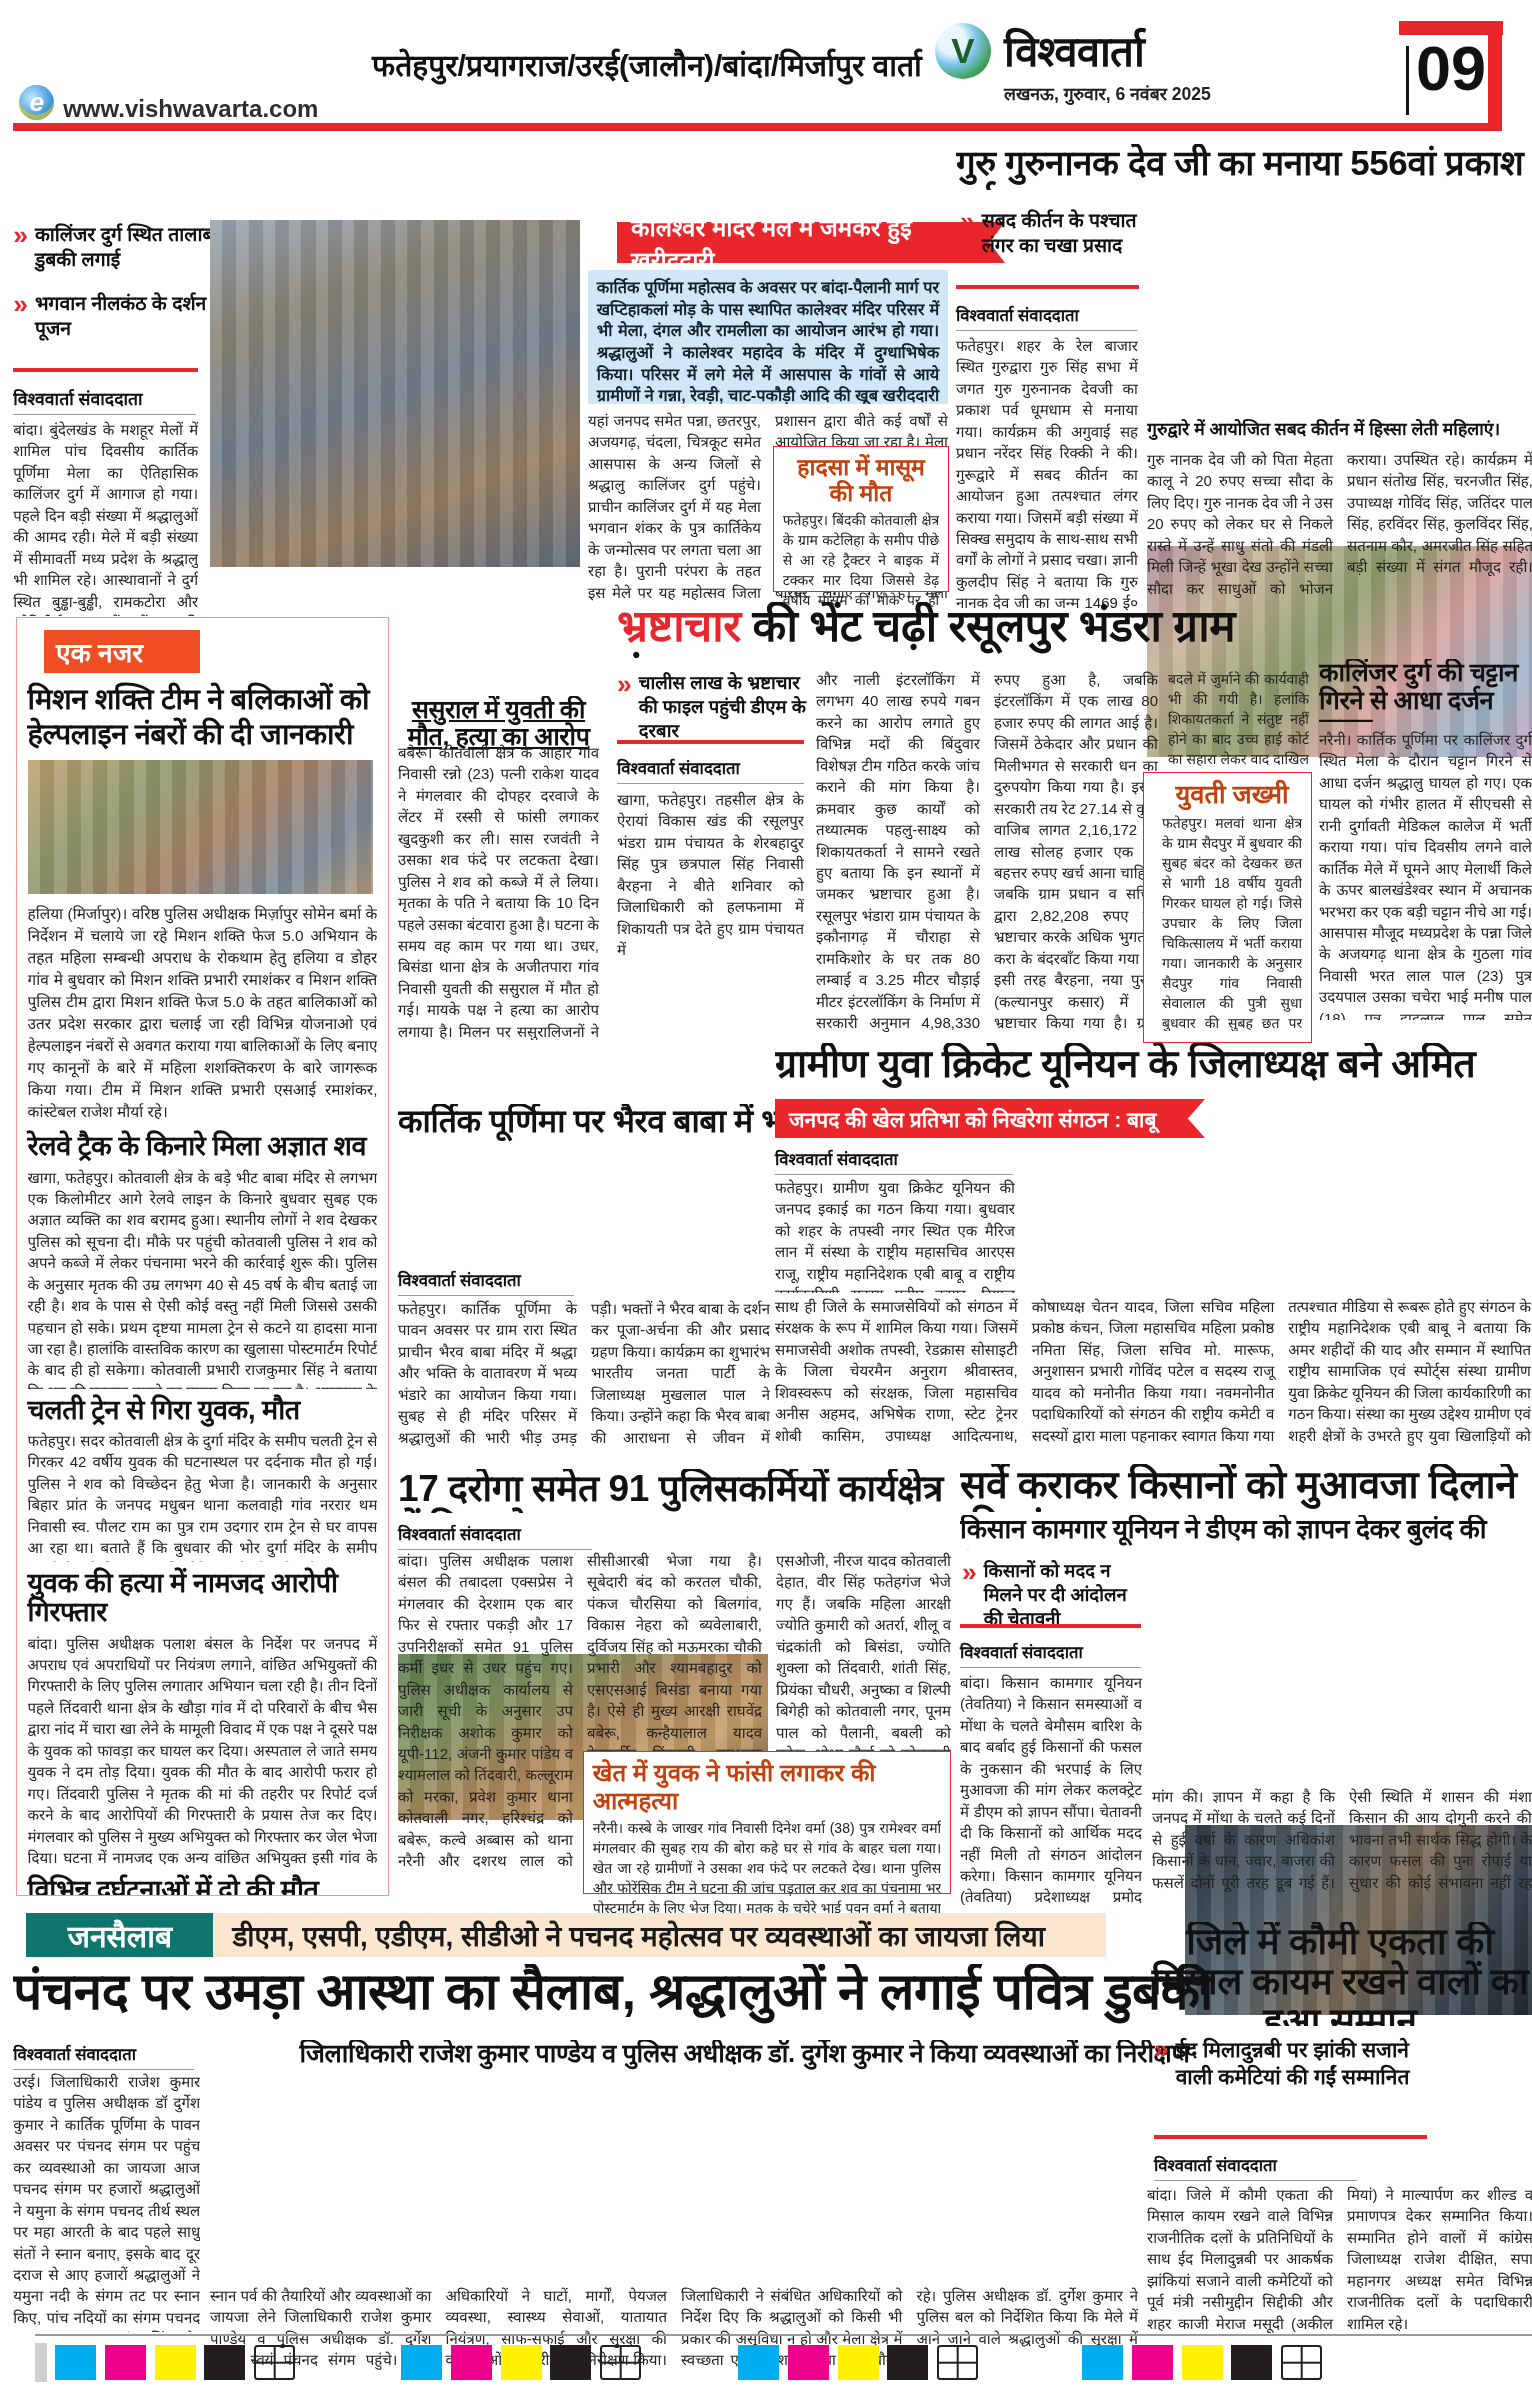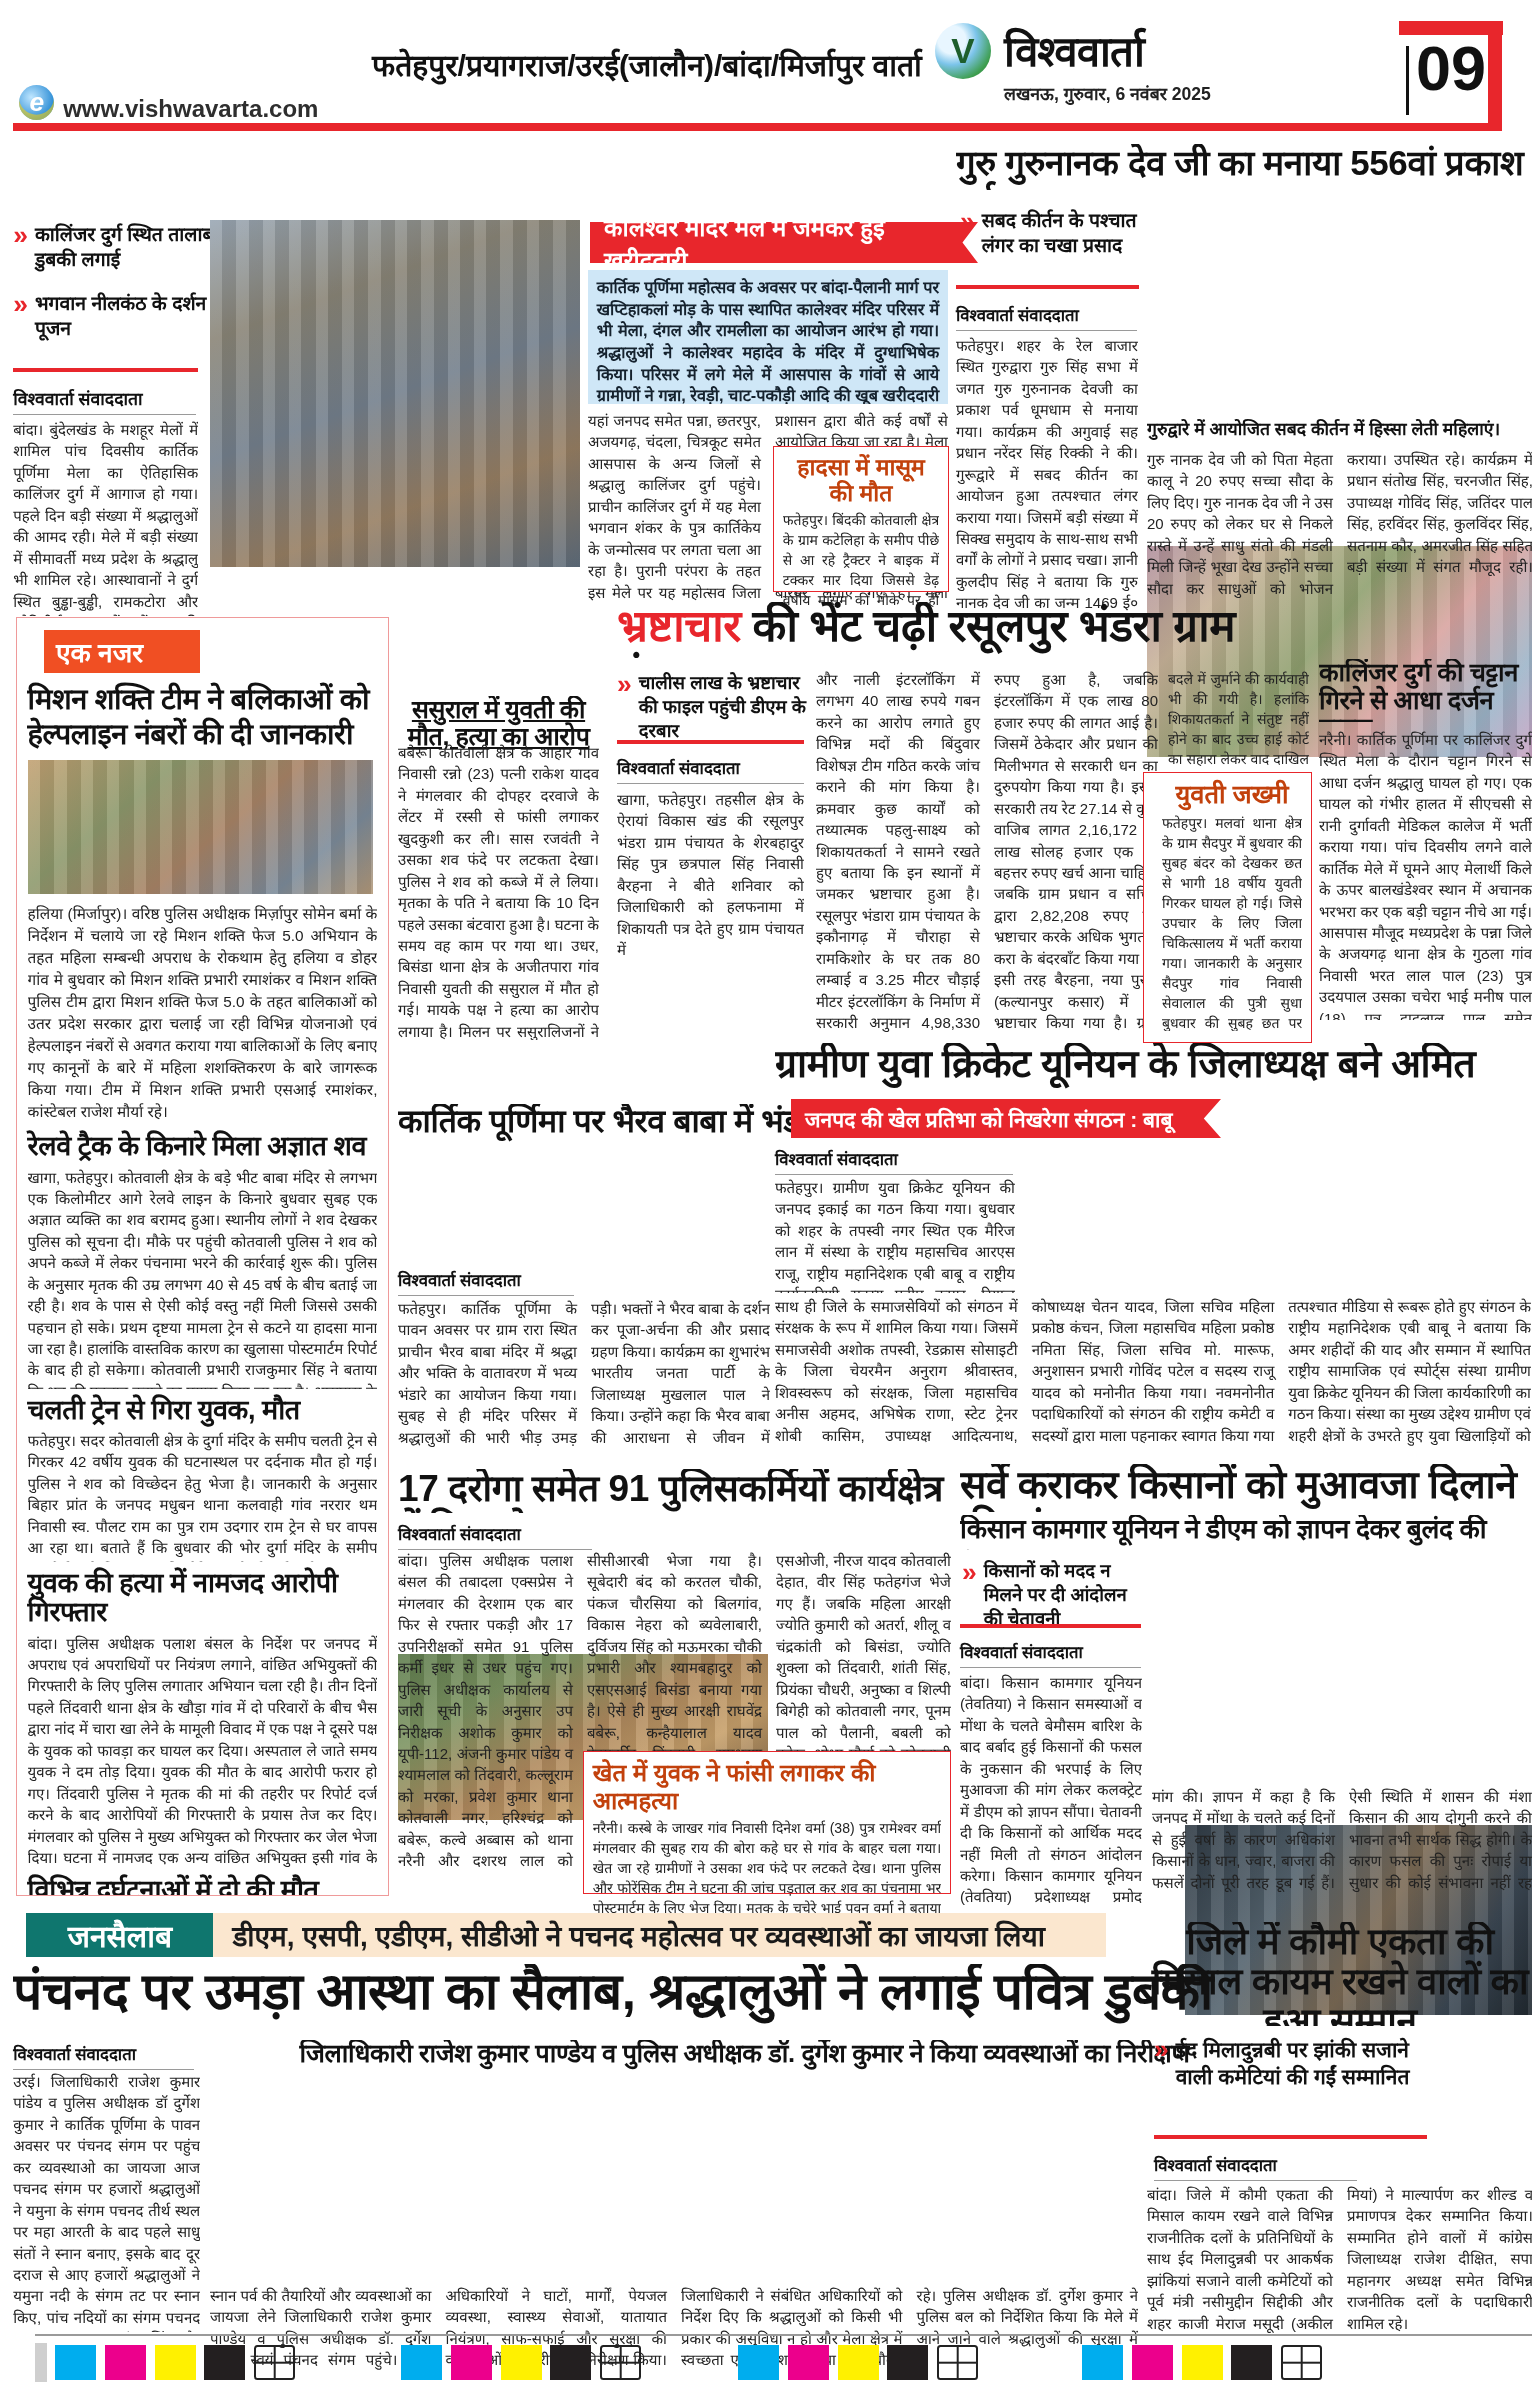--- a/index.html
+++ b/index.html
@@ -68,21 +68,21 @@
     <span class="bullet-txt">भगवान नीलकंठ के दर्शन कर किया पूजन</span>
   </div>
   <div class="abs red-rule" style="left:13.2px;top:368px;width:185px;"></div>
 
   <div class="abs byline" style="left:13.2px;top:386px;width:183px;">विश्ववार्ता संवाददाता</div>
   <div class="abs body-txt" style="left:13.2px;top:419px;width:185px;height:197px;">बांदा। बुंदेलखंड के मशहूर मेलों में शामिल पांच दिवसीय कार्तिक पूर्णिमा मेला का ऐतिहासिक कालिंजर दुर्ग में आगाज हो गया। पहले दिन बड़ी संख्या में श्रद्धालुओं की आमद रही। मेले में बड़ी संख्या में सीमावर्ती मध्य प्रदेश के श्रद्धालु भी शामिल रहे। आस्थावानों ने दुर्ग स्थित बुड्ढा-बुड्ढी, रामकटोरा और कोटितीर्थ तालाबों में डुबकी लगाकर भगवान नीलकंठ के दर्शन किए। अजेय दुर्ग कालिंजर में कार्तिक पूर्णिमा मेला महोत्सव के पहले दिन बुधवार को भारी भीड़ रही। सीमावर्ती राज्य मध्य प्रदेश से सटे होने के कारण</div>
 
   <div class="abs photo" style="left:210px;top:220px;width:370px;height:347px;
        background:linear-gradient(160deg,#9aa7b4 0%,#8a8577 25%,#74808d 50%,#977f63 75%,#5f6e7d 100%);"></div>
 
-  <div class="abs ribbon" style="left:590px;top:222px;width:360px;height:41px;font-size:24px;">कालेश्वर मंदिर मेले में जमकर हुई खरीददारी</div>
+  <div class="abs ribbon" style="left:617px;top:222px;width:360px;height:41px;font-size:24px;">कालेश्वर मंदिर मेले में जमकर हुई खरीददारी</div>
   <div class="abs" style="left:588px;top:270px;width:360px;height:134px;background:#cfe7f7;padding:7px 8.8px;box-sizing:border-box;
        font-weight:bold;font-size:16.3px;line-height:1.33;text-align:justify;color:#15222e;overflow:hidden;">कार्तिक पूर्णिमा महोत्सव के अवसर पर बांदा-पैलानी मार्ग पर खप्टिहाकलां मोड़ के पास स्थापित कालेश्वर मंदिर परिसर में भी मेला, दंगल और रामलीला का आयोजन आरंभ हो गया। श्रद्धालुओं ने कालेश्वर महादेव के मंदिर में दुग्धाभिषेक किया। परिसर में लगे मेले में आसपास के गांवों से आये ग्रामीणों ने गन्ना, रेवड़ी, चाट-पकौड़ी आदि की खूब खरीददारी की। महिलाओं ने प्रसाधन सामग्री तो बच्चों ने खिलौनों से दिल बहलाया।</div>
   <div class="abs body-txt cols2" style="left:588px;top:410px;width:360px;height:208px;">यहां जनपद समेत पन्ना, छतरपुर, अजयगढ़, चंदला, चित्रकूट समेत आसपास के अन्य जिलों से श्रद्धालु कालिंजर दुर्ग पहुंचे। प्राचीन कालिंजर दुर्ग में यह मेला भगवान शंकर के पुत्र कार्तिकेय के जन्मोत्सव पर लगता चला आ रहा है। पुरानी परंपरा के तहत इस मेले पर यह महोत्सव जिला प्रशासन द्वारा बीते कई वर्षों से आयोजित किया जा रहा है। मेला कमेटी के अध्यक्ष दयाराम सोनकर ने बताया मेले में सभी व्यवस्थाएं पहले ही पूरी कर ली गई थीं। भीड़ को नियंत्रित करने के लिए पन्ना रोड, सतना रोड, चित्रकूट रोड एवं किला रोड पर बैरियर लगाए गए हैं। मेला परिसर में तकरीबन 2 किलोमीटर दूरी से सुरक्षा के व्यापक पुख्ता इंतजाम किए गए हैं। मेले परिसर में पुलिस बल के साथ मजिस्ट्रेट तैनात किए गए हैं।</div>
 
   <div class="abs boxed" style="left:773px;top:446px;width:176px;height:146px;">
     <div class="box-title" style="font-size:23px;">हादसा में मासूम की मौत</div>
     <div class="body-txt" style="font-size:14px;height:97px;margin-top:3.5px;">फतेहपुर। बिंदकी कोतवाली क्षेत्र के ग्राम कटेलिहा के समीप पीछे से आ रहे ट्रैक्टर ने बाइक में टक्कर मार दिया जिससे डेढ़ वर्षीय मासूम की मौके पर ही मौत हो गई।</div>
   </div>
 
   <div class="abs hl" style="left:956px;top:144px;width:576px;height:46px;font-size:35px;overflow:hidden;">गुरु गुरुनानक देव जी का मनाया 556वां प्रकाश पर्व</div>
@@ -143,21 +143,21 @@
   <div class="abs hl" style="left:1319px;top:659px;width:213px;height:63px;font-size:25.5px;overflow:hidden;">कालिंजर दुर्ग की चट्टान गिरने से आधा दर्जन घायल</div>
   <div class="abs body-txt" style="left:1319px;top:729px;width:213px;height:291px;">नरैनी। कार्तिक पूर्णिमा पर कालिंजर दुर्ग स्थित मेला के दौरान चट्टान गिरने से आधा दर्जन श्रद्धालु घायल हो गए। एक घायल को गंभीर हालत में सीएचसी से रानी दुर्गावती मेडिकल कालेज में भर्ती कराया गया। पांच दिवसीय लगने वाले कार्तिक मेले में घूमने आए मेलार्थी किले के ऊपर बालखंडेश्वर स्थान में अचानक भरभरा कर एक बड़ी चट्टान नीचे आ गई। आसपास मौजूद मध्यप्रदेश के पन्ना जिले के अजयगढ़ थाना क्षेत्र के गुठला गांव निवासी भरत लाल पाल (23) पुत्र उदयपाल उसका चचेरा भाई मनीष पाल (18) पुत्र दादूलाल पाल समेत हनुमानपुरा थाना के पहाड़ीखेरा गांव निवासी कृष्णा अहिरवार पत्नी राजेंद्र अहिरवार व अभिनय घायल हो गए। प्रशासनिक लोगों ने घायलों को स्वास्थ केंद्र भिजवाया। भरतलाल को गंभीर हालत में सीएचसी से मेडिकल कालेज रेफर कर दिया।</div>
 
   <div class="abs hl" style="left:398px;top:1104px;width:551px;height:44px;font-size:32px;overflow:hidden;">कार्तिक पूर्णिमा पर भैरव बाबा में भंडारा</div>
   <div class="abs photo" style="left:398px;top:1096px;width:370px;height:166px;
        background:linear-gradient(150deg,#5f7d4e 0%,#7d9462 25%,#b08a5e 50%,#c7a06b 70%,#6f5b44 100%);"></div>
   <div class="abs byline" style="left:398px;top:1268px;width:176px;font-size:16.7px;">विश्ववार्ता संवाददाता</div>
   <div class="abs body-txt cols2" style="left:398px;top:1298px;width:372px;height:169px;">फतेहपुर। कार्तिक पूर्णिमा के पावन अवसर पर ग्राम रारा स्थित प्राचीन भैरव बाबा मंदिर में श्रद्धा और भक्ति के वातावरण में भव्य भंडारे का आयोजन किया गया। सुबह से ही मंदिर परिसर में श्रद्धालुओं की भारी भीड़ उमड़ पड़ी। भक्तों ने भैरव बाबा के दर्शन कर पूजा-अर्चना की और प्रसाद ग्रहण किया। कार्यक्रम का शुभारंभ भारतीय जनता पार्टी के जिलाध्यक्ष मुखलाल पाल ने किया। उन्होंने कहा कि भैरव बाबा की आराधना से जीवन में सकारात्मक ऊर्जा और सुख-शांति की प्राप्ति होती है। मुख्य अतिथि के रूप में पहुंचे ब्लॉक प्रमुख अमित तिवारी ने इस धार्मिक आयोजन की सराहना करते हुए कहा कि ऐसे आयोजन समाज में आपसी प्रेम और सौहार्द की भावना को मजबूत करते हैं। भंडारे में स्थानीय ग्रामीणों के साथ-साथ आस-पास के क्षेत्रों से भी बड़ी संख्या में श्रद्धालु पहुंचे। मंदिर परिसर में भक्तों के लिए प्रसाद वितरण और भंडारे की व्यवस्था सुचारू रूप से की गई।</div>
 
   <div class="abs hl" style="left:775px;top:1043px;width:757px;height:49px;font-size:39px;overflow:hidden;">ग्रामीण युवा क्रिकेट यूनियन के जिलाध्यक्ष बने अमित</div>
-  <div class="abs ribbon" style="left:775px;top:1099px;width:402px;height:39px;font-size:21px;margin-left:16px;">जनपद की खेल प्रतिभा को निखरेगा संगठन : बाबू</div>
+  <div class="abs ribbon" style="left:775px;top:1099px;width:402px;height:39px;font-size:21px;">जनपद की खेल प्रतिभा को निखरेगा संगठन : बाबू</div>
   <div class="abs photo" style="left:1185px;top:1101px;width:348px;height:190px;
        background:linear-gradient(120deg,#2f3a44 0%,#54636e 30%,#7b6a55 55%,#3c4854 80%,#20282f 100%);"></div>
   <div class="abs byline" style="left:775px;top:1147px;width:238px;font-size:16.7px;">विश्ववार्ता संवाददाता</div>
   <div class="abs body-txt" style="left:775px;top:1177px;width:240px;height:116px;">फतेहपुर। ग्रामीण युवा क्रिकेट यूनियन की जनपद इकाई का गठन किया गया। बुधवार को शहर के तपस्वी नगर स्थित एक मैरिज लान में संस्था के राष्ट्रीय महासचिव आरएस राजू, राष्ट्रीय महानिदेशक एबी बाबू व राष्ट्रीय कार्यकारिणी सदस्य प्रदीप कुमार, रियाज अहमद द्वारा बुधवार जनपद इकाई के गठन की घोषणा की, जिसमे जिलाध्यक्ष पद पर अमित मौर्या के नाम की घोषणा की गयी।</div>
   <div class="abs body-txt cols3" style="left:775px;top:1296px;width:756px;height:171px;">साथ ही जिले के समाजसेवियों को संगठन में संरक्षक के रूप में शामिल किया गया। जिसमें समाजसेवी अशोक तपस्वी, रेडक्रास सोसाइटी के जिला चेयरमैन अनुराग श्रीवास्तव, शिवस्वरूप को संरक्षक, जिला महासचिव अनीस अहमद, अभिषेक राणा, स्टेट ट्रेनर शोबी कासिम, उपाध्यक्ष आदित्यनाथ, कोषाध्यक्ष चेतन यादव, जिला सचिव महिला प्रकोष्ठ कंचन, जिला महासचिव महिला प्रकोष्ठ नमिता सिंह, जिला सचिव मो. मारूफ, अनुशासन प्रभारी गोविंद पटेल व सदस्य राजू यादव को मनोनीत किया गया। नवमनोनीत पदाधिकारियों को संगठन की राष्ट्रीय कमेटी व सदस्यों द्वारा माला पहनाकर स्वागत किया गया तत्पश्चात मीडिया से रूबरू होते हुए संगठन के राष्ट्रीय महानिदेशक एबी बाबू ने बताया कि अमर शहीदों की याद और सम्मान में स्थापित राष्ट्रीय सामाजिक एवं स्पोर्ट्स संस्था ग्रामीण युवा क्रिकेट यूनियन की जिला कार्यकारिणी का गठन किया। संस्था का मुख्य उद्देश्य ग्रामीण एवं शहरी क्षेत्रों के उभरते हुए युवा खिलाड़ियों को राष्ट्रीय स्तर पर पहचान दिलाना, उन्हें शिक्षा, स्वास्थ्य एवं रोजगार के क्षेत्र में आत्मनिर्भर बनाना और समाज में सकारात्मक परिवर्तन लाना है। संगठन जिले सहित अन्य जनपदों में भी खेल प्रशिक्षण केंद्र और स्किल डवलपमेंट कार्यक्रम शुरू करेगा, ताकि युवाओं को सुनियोजित मार्गदर्शन और अवसर मिल सके। जिले की खेल प्रतिभा को राष्ट्रीय व अंतर्राष्ट्रीय स्तर पहचान दिलाने में संगठन कार्य करने का काम करेगा। इस मौके पर बड़ी संख्या में गणमान्य नागरिक व खेल प्रेमी मौजूद रहे।</div>
 
   <div class="abs hl" style="left:398px;top:1469px;width:553px;height:44px;font-size:37px;overflow:hidden;">17 दरोगा समेत 91 पुलिसकर्मियों कार्यक्षेत्र में किया फेरबदल</div>
   <div class="abs byline" style="left:398px;top:1522px;width:194px;font-size:16.7px;">विश्ववार्ता संवाददाता</div>
   <div class="abs body-txt cols3" style="left:398px;top:1550px;width:553px;height:342px;">बांदा। पुलिस अधीक्षक पलाश बंसल की तबादला एक्सप्रेस ने मंगलवार की देरशाम एक बार फिर से रफ्तार पकड़ी और 17 उपनिरीक्षकों समेत 91 पुलिस कर्मी इधर से उधर पहुंच गए। पुलिस अधीक्षक कार्यालय से जारी सूची के अनुसार उप निरीक्षक अशोक कुमार को यूपी-112, अंजनी कुमार पांडेय व श्यामलाल को तिंदवारी, कल्लूराम को मरका, प्रवेश कुमार थाना कोतवाली नगर, हरिश्चंद्र को बबेरू, कल्वे अब्बास को थाना नरैनी और दशरथ लाल को सीसीआरबी भेजा गया है। सूबेदारी बंद को करतल चौकी, पंकज चौरसिया को बिलगांव, विकास नेहरा को ब्यवेलाबारी, दुर्विजय सिंह को मऊमरका चौकी प्रभारी और श्यामबहादुर को एसएसआई बिसंडा बनाया गया है। ऐसे ही मुख्य आरक्षी राघवेंद्र बबेरू, कन्हैयालाल यादव हेडमुहर्रिर तिंदवारी, रामशरण पैरोकार अतर्रा, सारून अली पैलानी, अजय सिंह पुलिस लाइन, जगनंदन पटेल डीसीआरबी, यशोधन व मानवेंद्र सिंह बबेरू, अश्विनी प्रताप सिंह एसओजी, नीरज यादव कोतवाली देहात, वीर सिंह फतेहगंज भेजे गए हैं। जबकि महिला आरक्षी ज्योति कुमारी को अतर्रा, शीलू व चंद्रकांती को बिसंडा, ज्योति शुक्ला को तिंदवारी, शांती सिंह, प्रियंका चौधरी, अनुष्का व शिल्पी बिगेही को कोतवाली नगर, पूनम पाल को पैलानी, बबली को बबेरू, शोभा मौर्या को कोतवाली देहात, रचना सेजवार को चिल्ला, एकता यादव को पैलानी, रश्मि यादव को बबेरू, आशा वर्मा को गिरवां, पूजा परमार को तिंदवारी, नीतू सिंह को सीसीटीएनएस कमासिन, बबली यादव को वन स्टाप सेंटर, और दीपिका सिंह, प्रतिष्ठा यादव, वंदना, मधुबाला, शिखा शुक्ला, रीता देवी, रमा सिंह को पुलिस लाइन में तैनाती दी गई है। वहीं आरक्षी गजेंद्र बाबू मटौंध, बोबी पटेल, मनोज यादव, हर्षित गौतम, भूपेंद्र सिंह, मनीष शुक्ला, सौरभ दुबे कोतवाली नगर, आदित्य अवस्थी थाना बबेरू भेजे गए हैं।</div>
 

